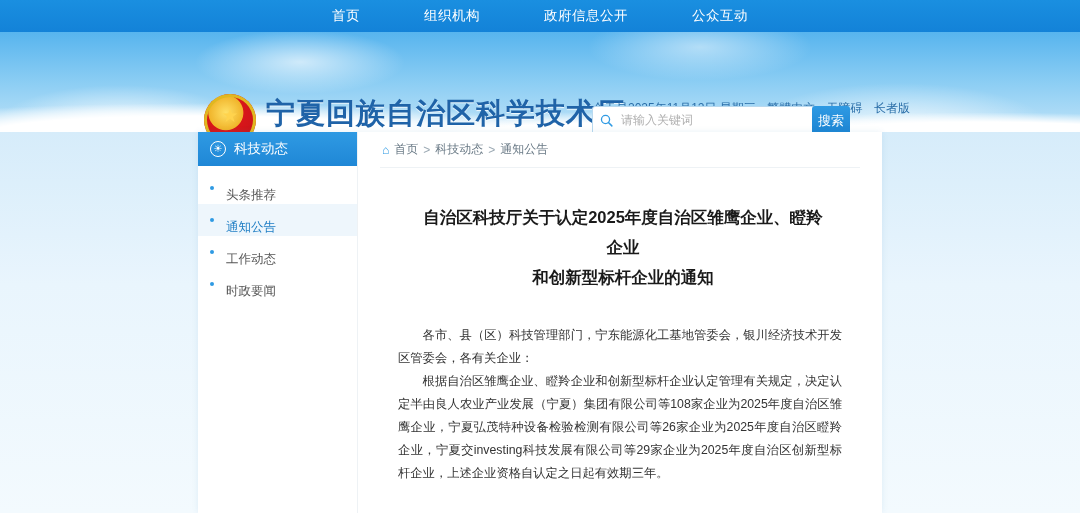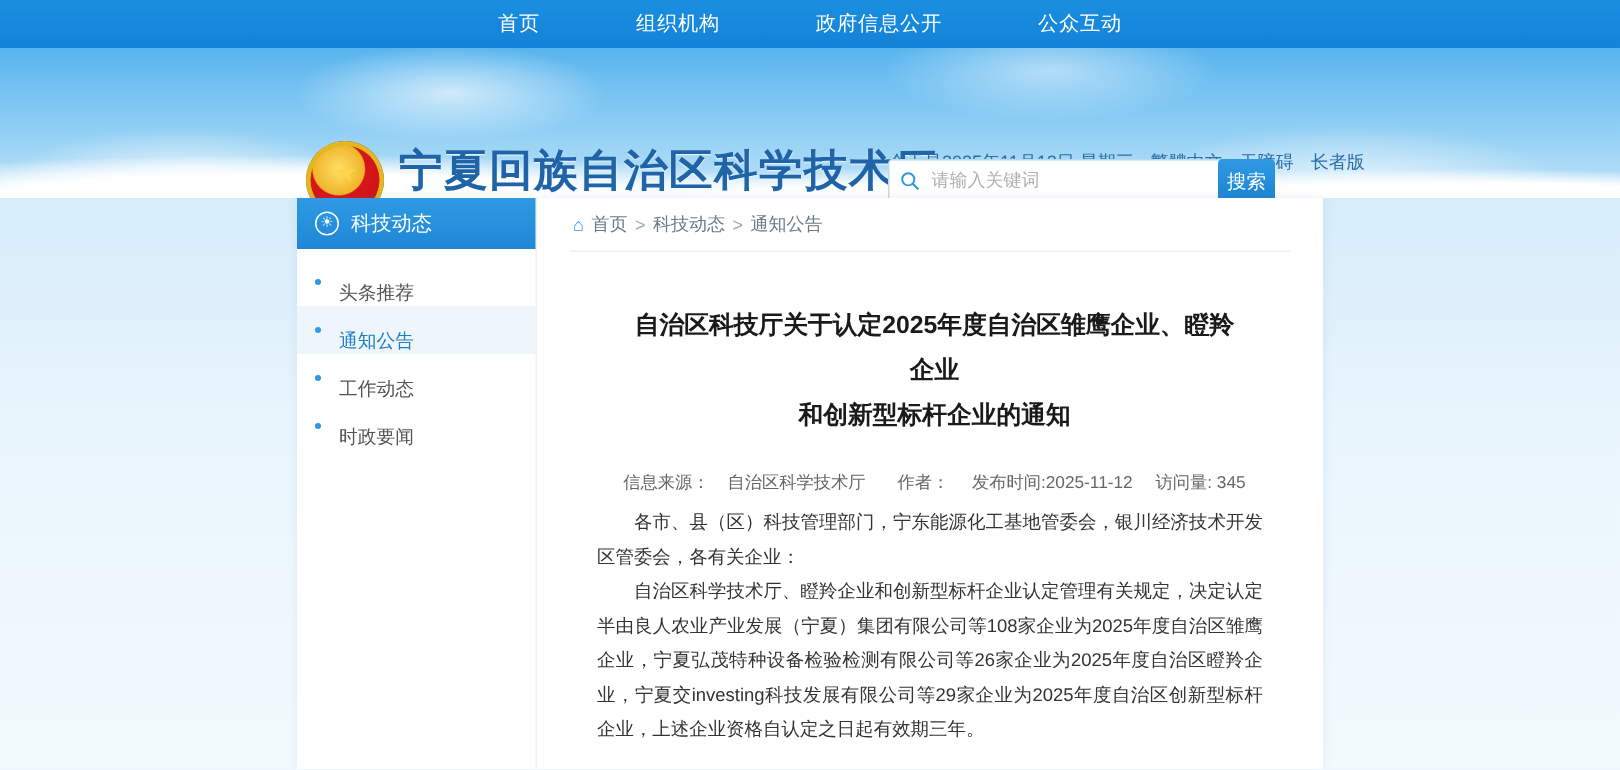--- a/index.html
+++ b/index.html
@@ -242,21 +242,21 @@
   }
   .meta {
     margin-top: 22px;
     text-align: center;
     font-size: 11.5px;
     color: #666;
   }
   .meta span { margin: 0 6px; }
 
   .article {
-    margin: 8px 18px 0 18px;
+    margin: 32px 18px 0 18px;
     font-size: 12.3px;
     color: #333;
     line-height: 23px;
     text-align: justify;
   }
   .article p { margin: 0; text-indent: 2em; }
 </style>
 </head>
 <body>
 
@@ -334,29 +334,23 @@
           <a href="#">科技动态</a>
           <span class="sp">&gt;</span>
           <a href="#">通知公告</a>
         </div>
 
         <div class="title">
           <div>自治区科技厅关于认定2025年度自治区雏鹰企业、瞪羚企业</div>
           <div>和创新型标杆企业的通知</div>
         </div>
 
-        <div class="meta">
-          <span><span>信息来源：</span><span>自治区科学技术厅</span></span>
-          <span>作者：</span>
-          <span>发布时间:2025-11-12</span>
-          <span>访问量: 345</span>
-        </div>
 
         <div class="article">
           <p>各市、县（区）科技管理部门，宁东能源化工基地管委会，银川经济技术开发区管委会，各有关企业：</p>
-          <p>自治区科学技术厅、瞪羚企业和创新型标杆企业认定管理有关规定，决定认定半由良人农业产业发展（宁夏）集团有限公司等108家企业为2025年度自治区雏鹰企业，宁夏弘茂特种设备检验检测有限公司等26家企业为2025年度自治区瞪羚企业，宁夏交investing科技发展有限公司等29家企业为2025年度自治区创新型标杆企业，上述企业资格自认定之日起有效期三年。</p>
+          <p>根据自治区雏鹰企业、瞪羚企业和创新型标杆企业认定管理有关规定，决定认定半由良人农业产业发展（宁夏）集团有限公司等108家企业为2025年度自治区雏鹰企业，宁夏弘茂特种设备检验检测有限公司等26家企业为2025年度自治区瞪羚企业，宁夏交investing科技发展有限公司等29家企业为2025年度自治区创新型标杆企业，上述企业资格自认定之日起有效期三年。</p>
         </div>
 
       </div>
     </div>
   </div>
 
 </div>
 
 </body></html>

